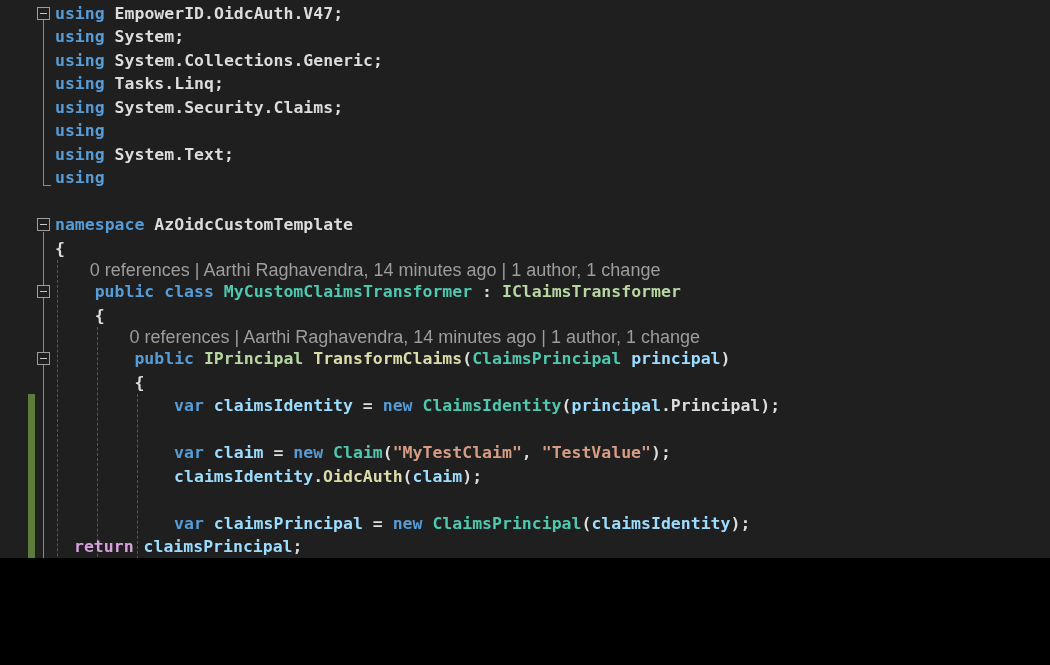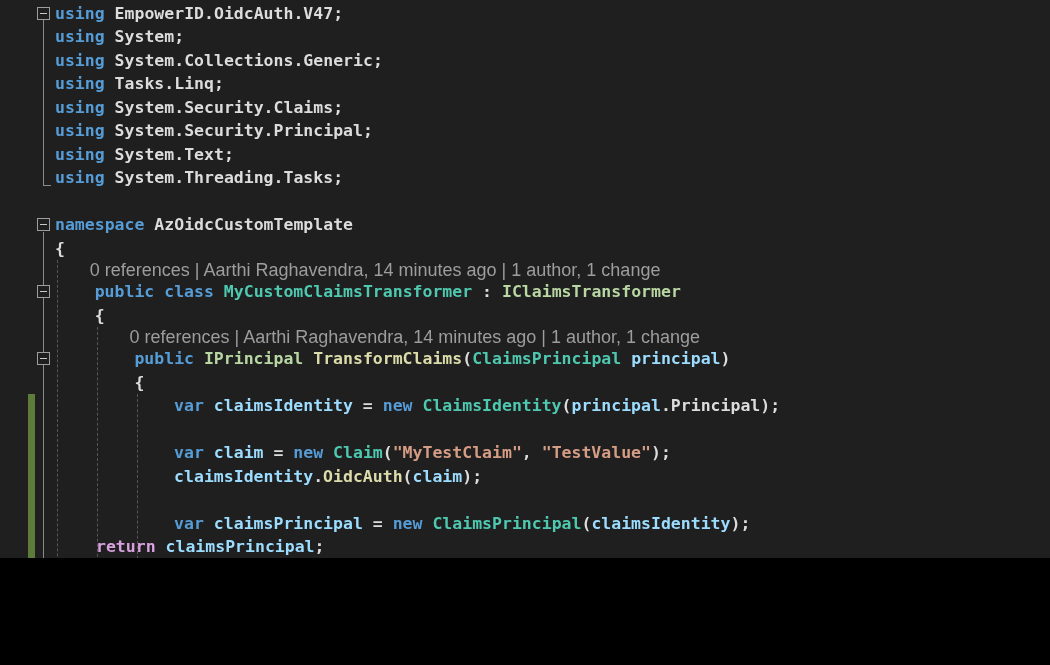--- a/index.html
+++ b/index.html
@@ -99,39 +99,39 @@
       <div class="indent-guide" style="left: 57px; top: 260px; height: 345.5px;"></div>
       <div class="indent-guide" style="left: 97px; top: 327px; height: 255px;"></div>
       <div class="indent-guide" style="left: 137px; top: 394px; height: 164.5px;"></div>
     </div>
   <div id="code-area">
       <div class="line code" style="top: 1.5px; height: 23.5px; padding-left: 55px;"><span class="tk-kw">using </span><span class="tk-pln">EmpowerID.OidcAuth.V47;</span></div>
       <div class="line code" style="top: 25px; height: 23.5px; padding-left: 55px;"><span class="tk-kw">using </span><span class="tk-pln">System;</span></div>
       <div class="line code" style="top: 48.5px; height: 23.5px; padding-left: 55px;"><span class="tk-kw">using </span><span class="tk-pln">System.Collections.Generic;</span></div>
       <div class="line code" style="top: 72px; height: 23.5px; padding-left: 55px;"><span class="tk-kw">using </span><span class="tk-pln">Tasks.Linq;</span></div>
       <div class="line code" style="top: 95.5px; height: 23.5px; padding-left: 55px;"><span class="tk-kw">using </span><span class="tk-pln">System.Security.Claims;</span></div>
-      <div class="line code" style="top: 119px; height: 23.5px; padding-left: 55px;"><span class="tk-kw">using </span><span class="tk-pln">System.Security.Principal;</span></div>
+      <div class="line code" style="top: 119px; height: 23.5px; padding-left: 55px;"><span class="tk-kw">using </span></div>
       <div class="line code" style="top: 142.5px; height: 23.5px; padding-left: 55px;"><span class="tk-kw">using </span><span class="tk-pln">System.Text;</span></div>
-      <div class="line code" style="top: 166px; height: 23.5px; padding-left: 55px;"><span class="tk-kw">using </span><span class="tk-pln">System.Threading.Tasks;</span></div>
+      <div class="line code" style="top: 166px; height: 23.5px; padding-left: 55px;"><span class="tk-kw">using </span></div>
       <div class="line code" style="top: 189.5px; height: 23.5px; padding-left: 55px;"></div>
       <div class="line code" style="top: 213px; height: 23.5px; padding-left: 55px;"><span class="tk-kw">namespace </span><span class="tk-pln">AzOidcCustomTemplate</span></div>
       <div class="line code" style="top: 236.5px; height: 23.5px; padding-left: 55px;"><span class="tk-pln">{</span></div>
       <div class="line codelens" style="top: 260px; height: 20px; padding-left: 89.7px;">0 references | Aarthi Raghavendra, 14 minutes ago | 1 author, 1 change</div>
       <div class="line code" style="top: 280px; height: 23.5px; padding-left: 94.7px;"><span class="tk-kw">public class </span><span class="tk-type">MyCustomClaimsTransformer</span><span class="tk-pln"> : </span><span class="tk-iface">IClaimsTransformer</span></div>
       <div class="line code" style="top: 303.5px; height: 23.5px; padding-left: 94.7px;"><span class="tk-pln">{</span></div>
       <div class="line codelens" style="top: 327px; height: 20px; padding-left: 129.4px;">0 references | Aarthi Raghavendra, 14 minutes ago | 1 author, 1 change</div>
       <div class="line code" style="top: 347px; height: 23.5px; padding-left: 134.4px;"><span class="tk-kw">public </span><span class="tk-iface">IPrincipal</span><span class="tk-pln"> </span><span class="tk-method">TransformClaims</span><span class="tk-pln">(</span><span class="tk-type">ClaimsPrincipal</span><span class="tk-pln"> </span><span class="tk-var">principal</span><span class="tk-pln">)</span></div>
       <div class="line code" style="top: 370.5px; height: 23.5px; padding-left: 134.4px;"><span class="tk-pln">{</span></div>
       <div class="line code" style="top: 394px; height: 23.5px; padding-left: 174.1px;"><span class="tk-kw">var </span><span class="tk-var">claimsIdentity</span><span class="tk-pln"> = </span><span class="tk-kw">new </span><span class="tk-type">ClaimsIdentity</span><span class="tk-pln">(</span><span class="tk-var">principal</span><span class="tk-pln">.Principal);</span></div>
       <div class="line code" style="top: 417.5px; height: 23.5px; padding-left: 55px;"></div>
       <div class="line code" style="top: 441px; height: 23.5px; padding-left: 174.1px;"><span class="tk-kw">var </span><span class="tk-var">claim</span><span class="tk-pln"> = </span><span class="tk-kw">new </span><span class="tk-type">Claim</span><span class="tk-pln">(</span><span class="tk-str">"MyTestClaim"</span><span class="tk-pln">, </span><span class="tk-str">"TestValue"</span><span class="tk-pln">);</span></div>
       <div class="line code" style="top: 464.5px; height: 23.5px; padding-left: 174.1px;"><span class="tk-var">claimsIdentity</span><span class="tk-pln">.</span><span class="tk-method">OidcAuth</span><span class="tk-pln">(</span><span class="tk-var">claim</span><span class="tk-pln">);</span></div>
       <div class="line code" style="top: 488px; height: 23.5px; padding-left: 55px;"></div>
       <div class="line code" style="top: 511.5px; height: 23.5px; padding-left: 174.1px;"><span class="tk-kw">var </span><span class="tk-var">claimsPrincipal</span><span class="tk-pln"> = </span><span class="tk-kw">new </span><span class="tk-type">ClaimsPrincipal</span><span class="tk-pln">(</span><span class="tk-var">claimsIdentity</span><span class="tk-pln">);</span></div>
-      <div class="line code" style="top: 535px; height: 23.5px; padding-left: 96px;"><span class="tk-ctrl">return </span><span class="tk-var">claimsPrincipal</span><span class="tk-pln">;</span></div>
+      <div class="line code" style="top: 535px; height: 23.5px; padding-left: 74px;"><span class="tk-ctrl">return </span><span class="tk-var">claimsPrincipal</span><span class="tk-pln">;</span></div>
       <div class="line code" style="top: 558.5px; height: 23.5px; padding-left: 134.4px;"><span class="tk-pln">}</span></div>
       <div class="line code" style="top: 582px; height: 23.5px; padding-left: 94.7px;"><span class="tk-pln">}</span></div>
       <div class="line code" style="top: 605.5px; height: 23.5px; padding-left: 55px;"><span class="tk-pln">}</span></div>
       <div class="line code" style="top: 629px; height: 23.5px; padding-left: 55px;"></div>
     </div>
   <div id="current-line" style="top: 632px;"></div>
   <div id="caret" style="top: 634px;"></div>
 </div>
 
 </body></html>

